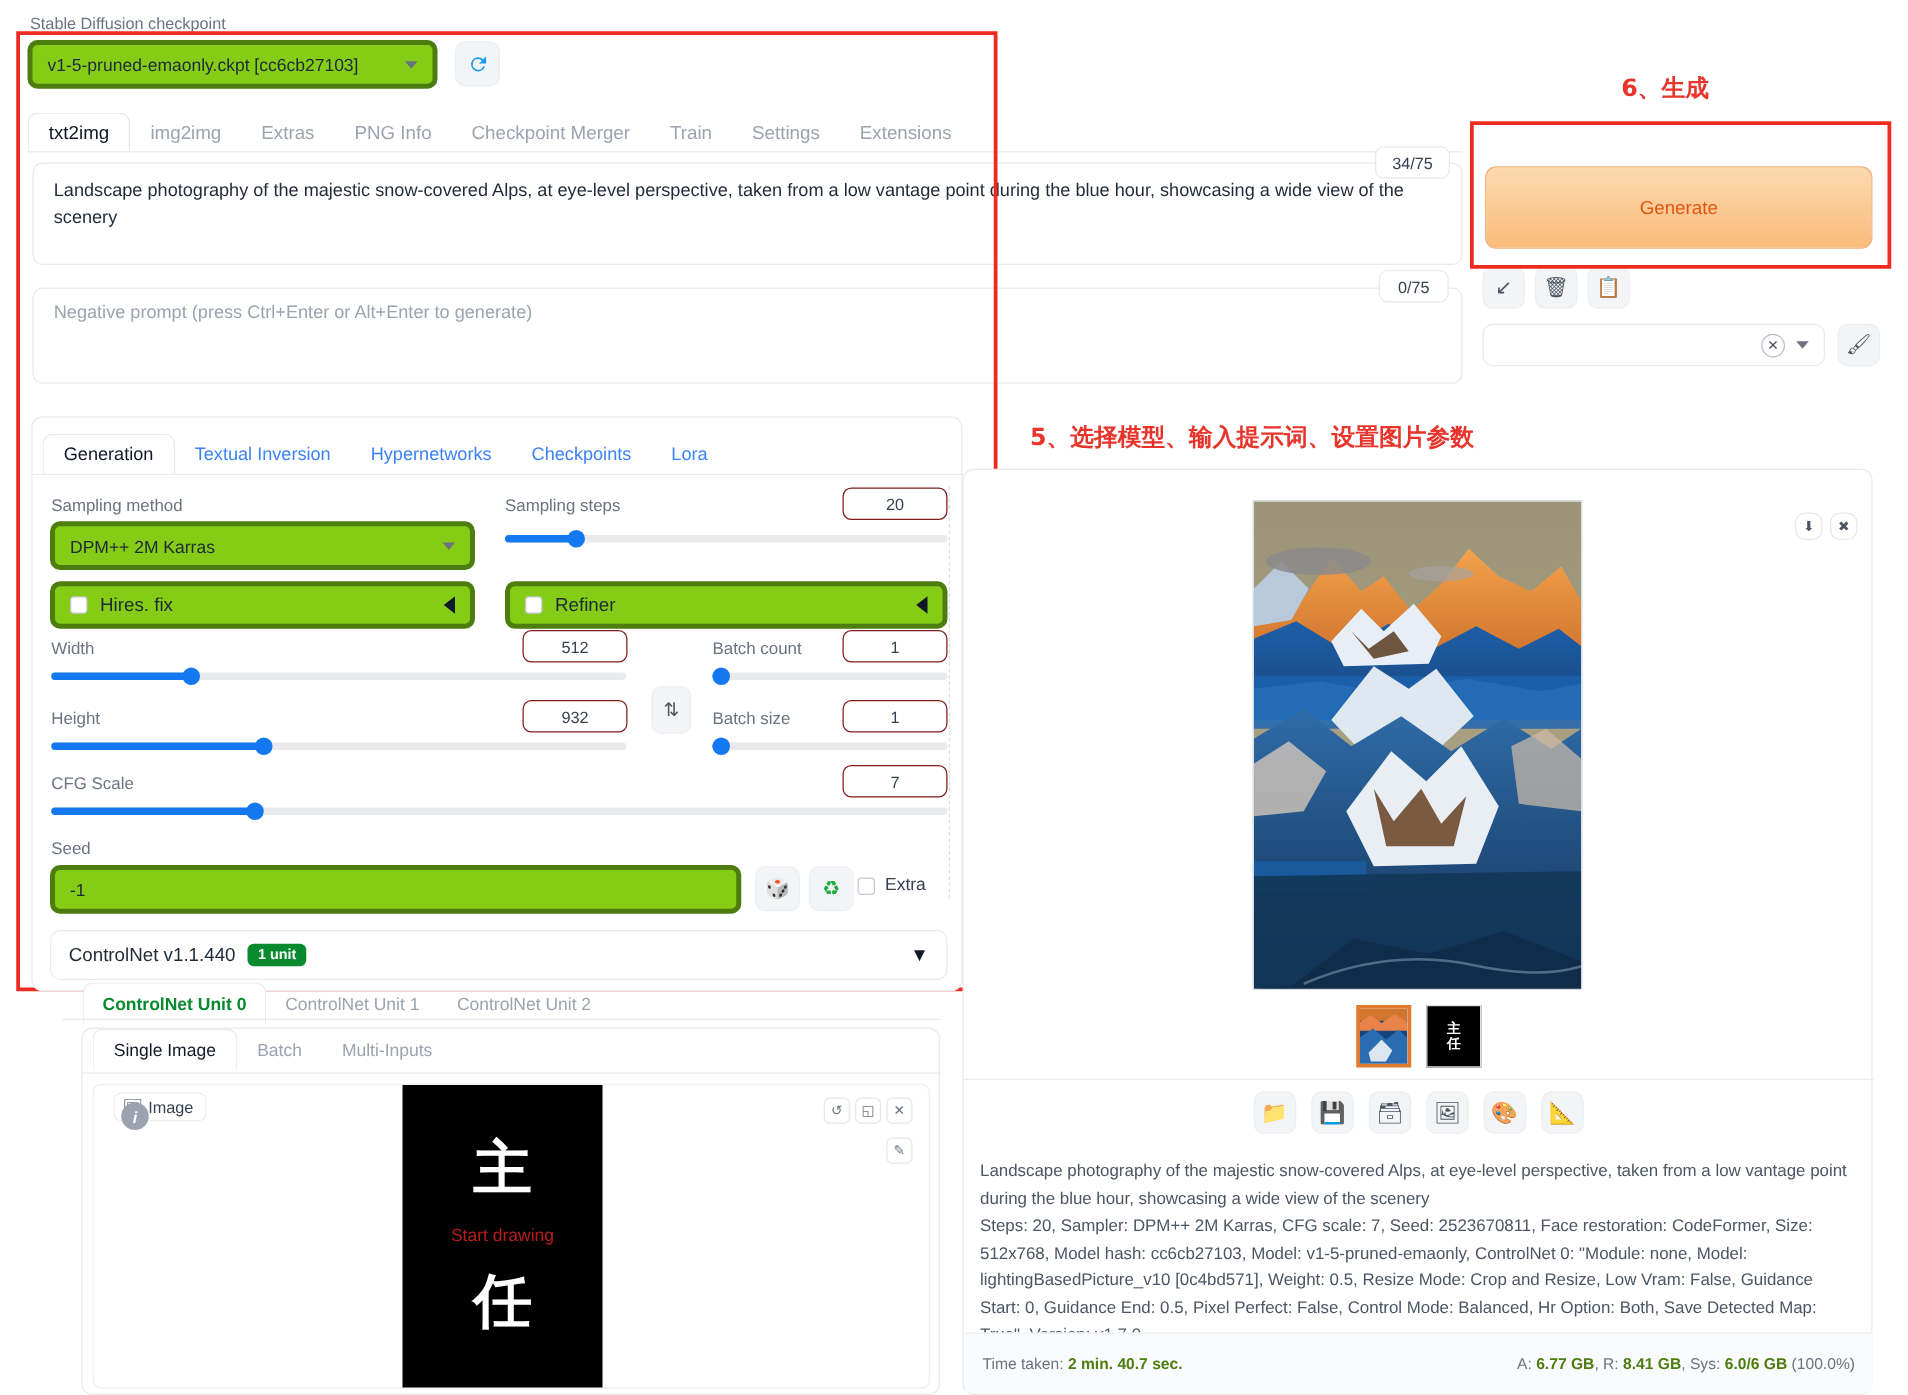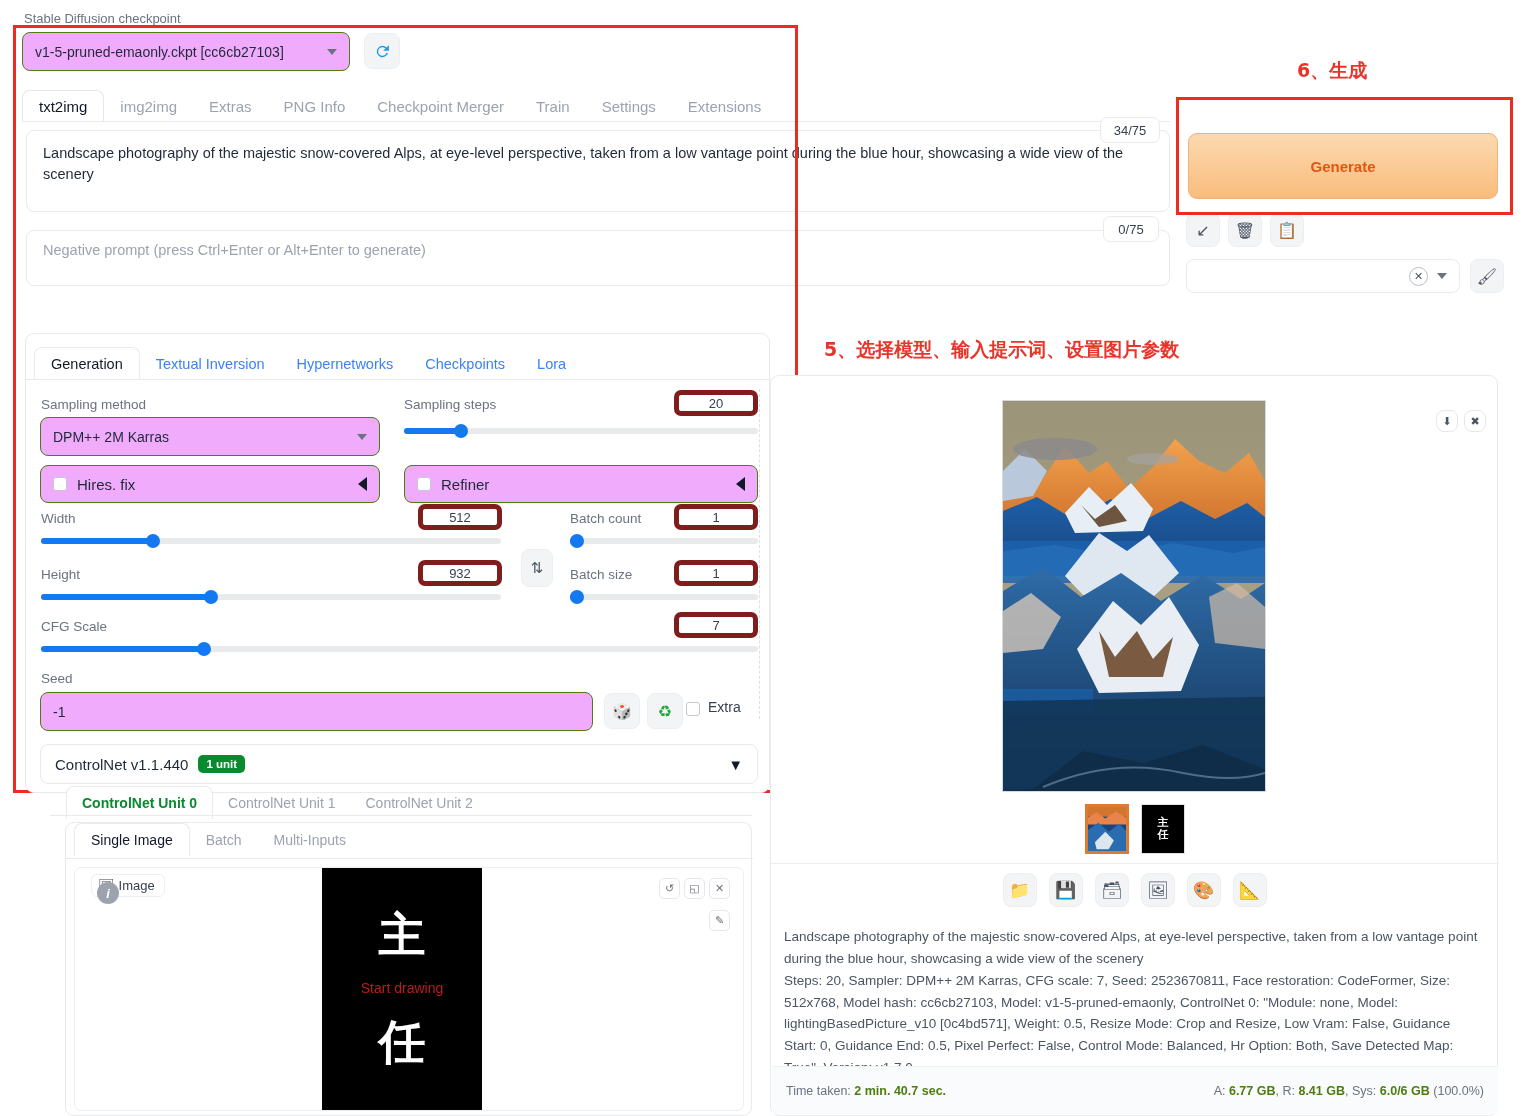--- a/index.html
+++ b/index.html
@@ -11,26 +11,26 @@
     font-size:14px;
     color:#1f2937;
     position:relative;
     overflow:hidden;
   }
   .app { position:absolute; inset:0; }
 
   
   .lbl { color:#6b7280; font-size:13.5px; }
   .field {
-    background:#f0abfc; border:1px solid #4d7c0f; border-radius:8px;
+    background:#84cc16; border:4px solid #4d7c0f; border-radius:8px;
     height:38px; display:flex; align-items:center; padding:0 12px;
     font-size:14px; color:#1f2937;
   }
   .numbox {
-    background:#fff; border:5px solid #7f1d1d; border-radius:7px;
+    background:#fff; border:1px solid #7f1d1d; border-radius:7px;
     height:26px; width:84px; display:flex; align-items:center; justify-content:center;
     font-size:13px; color:#374151;
   }
   .slider { position:relative; height:18px; }
   .slider .track {
     position:absolute; top:6px; left:0; right:0; height:6px;
     background:#e9eaec; border-radius:3px;
   }
   .slider .fill {
     position:absolute; top:6px; left:0; height:6px;
@@ -76,37 +76,37 @@
     position:absolute; left:26px; top:130px; width:1144px; height:82px;
     background:#fff; border:1px solid #e9eaec; border-radius:8px;
     padding:12px 16px; font-size:14.5px; color:#1f2937; line-height:1.45;
   }
   #prompt-counter {
     position:absolute; left:1100px; top:117px; width:60px; height:26px;
     background:#fff; border:1px solid #e9eaec; border-radius:7px;
     display:flex; align-items:center; justify-content:center; font-size:13px; color:#374151;
   }
   #neg-box {
-    position:absolute; left:26px; top:230px; width:1144px; height:56px;
+    position:absolute; left:26px; top:230px; width:1144px; height:77px;
     background:#fff; border:1px solid #e9eaec; border-radius:8px;
     padding:11px 16px; font-size:14.5px; color:#9ca3af;
   }
   #neg-counter {
     position:absolute; left:1103px; top:216px; width:56px; height:26px;
     background:#fff; border:1px solid #e9eaec; border-radius:7px;
     display:flex; align-items:center; justify-content:center; font-size:13px; color:#374151;
   }
 
   
   #generate-btn {
     position:absolute; left:1188px; top:133px; width:310px; height:66px;
     border-radius:9px; border:1px solid #f0b27a;
     background:linear-gradient(180deg,#fcd9b0 0%,#f9bc7c 100%);
     display:flex; align-items:center; justify-content:center;
-    color:#e2560d; font-weight:bold; font-size:15px;
+    color:#e2560d; font-weight:normal; font-size:15px;
   }
   #gen-tools { position:absolute; left:1186px; top:213px; display:flex; gap:8px; }
   #gen-tools .iconbtn { width:34px; height:34px; font-size:16px; }
   #styles-select {
     position:absolute; left:1186px; top:259px; width:274px; height:34px;
     background:#fff; border:1px solid #e9eaec; border-radius:8px;
     display:flex; align-items:center; justify-content:flex-end; padding-right:12px; gap:9px;
   }
   #styles-clear {
     width:19px;height:19px;border:1px solid #b9bec6;border-radius:50%;

